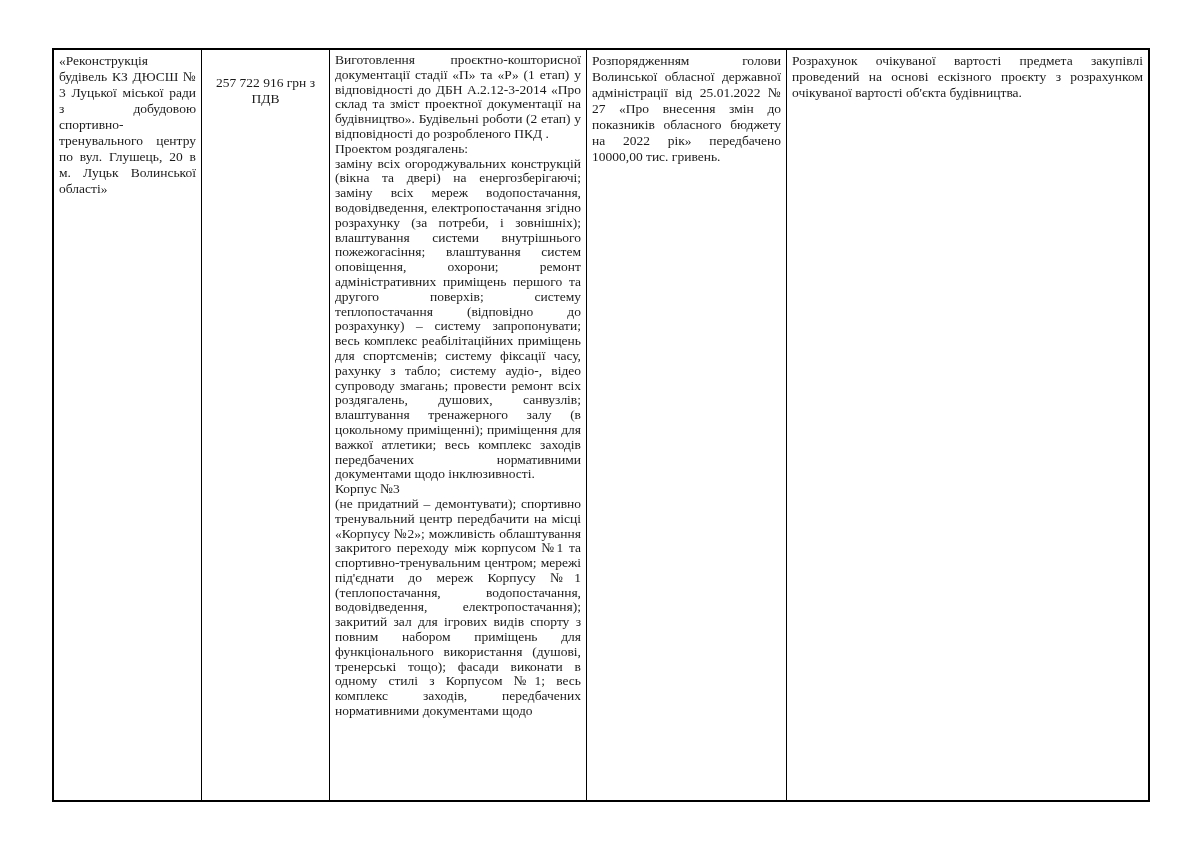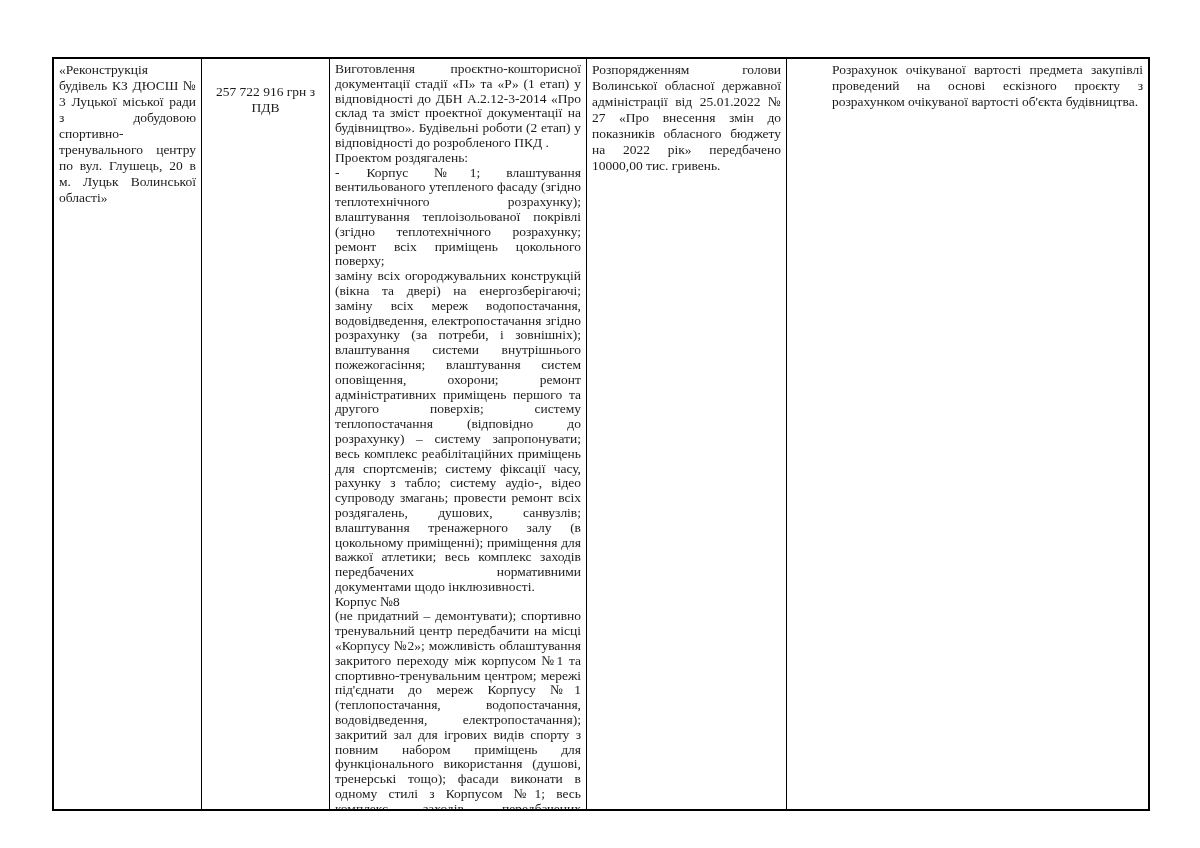--- a/index.html
+++ b/index.html
@@ -12,37 +12,37 @@
     width: 1200px;
     height: 848px;
     background: #ffffff;
     font-family: "Liberation Serif", serif;
     color: #1b1b1b;
     overflow: hidden;
   }
   .doc-table {
     position: absolute;
     left: 52px;
-    top: 57px;
+    top: 48px;
     width: 1098px;
     height: 754px;
     box-sizing: border-box;
     border: 2px solid #000000;
     display: flex;
     background: #ffffff;
   }
   .cell {
     box-sizing: border-box;
     border-right: 1px solid #000000;
     overflow: hidden;
     padding: 3px 5px;
     font-size: 13.5px;
     line-height: 16px;
   }
-  .cell:last-child { border-right: none; flex: 1; margin-left: 40px; }
+  .cell:last-child { border-right: none; flex: 1; }
   .cell p { margin: 0; }
   .cell-subject   { width: 148px; text-align: justify; }
   .cell-tender    { width: 172px; display: flex; align-items: center; justify-content: center; text-align: center; }
   .cell-value     { width: 128px; text-align: center; padding-top: 25px; }
   .cell-desc      { width: 257px; text-align: justify; line-height: 14.8px; }
   .cell-funding   { width: 200px; text-align: justify; }
   .cell-estimate  { width: 193px; text-align: justify; }
 </style>
 </head>
 <body>
@@ -55,23 +55,22 @@
     </div>
 
 
     <div class="cell cell-value">
       <p>257 722 916  грн з ПДВ</p>
     </div>
 
     <div class="cell cell-desc">
       <p>Виготовлення проєктно-кошторисної документації стадії «П» та «Р»  (1 етап) у відповідності до ДБН А.2.12-3-2014 «Про склад та зміст проектної документації на будівництво».  Будівельні роботи (2 етап) у відповідності до розробленого ПКД .</p>
       <p>Проектом роздягалень:</p>
-      <p>-  Корпус №1; влаштування вентильованого утепленого фасаду (згідно теплотехнічного розрахунку); влаштування теплоізольованої покрівлі (згідно теплотехнічного розрахунку; ремонт всіх приміщень цокольного поверху;</p>
       <p>заміну всіх огороджувальних конструкцій (вікна та двері) на енергозберігаючі; заміну всіх мереж водопостачання, водовідведення, електропостачання згідно розрахунку (за потреби, і зовнішніх); влаштування системи внутрішнього пожежогасіння; влаштування систем оповіщення, охорони; ремонт адміністративних приміщень першого та другого поверхів; систему теплопостачання (відповідно до розрахунку) – систему запропонувати; весь комплекс реабілітаційних приміщень для спортсменів; систему фіксації часу, рахунку з табло; систему аудіо-, відео супроводу змагань; провести ремонт всіх роздягалень, душових, санвузлів; влаштування тренажерного залу (в цокольному приміщенні); приміщення для важкої атлетики; весь комплекс заходів передбачених нормативними документами щодо інклюзивності.</p>
-      <p>Корпус №8</p>
+      <p>Корпус №3</p>
       <p>(не придатний – демонтувати); спортивно тренувальний центр передбачити на місці «Корпусу №2»; можливість облаштування закритого переходу між корпусом №1 та спортивно-тренувальним центром; мережі під'єднати до мереж Корпусу №1 (теплопостачання, водопостачання, водовідведення, електропостачання); закритий зал для ігрових видів спорту з повним набором приміщень для функціонального використання (душові, тренерські тощо); фасади виконати в одному стилі з Корпусом №1; весь комплекс заходів, передбачених нормативними документами щодо</p>
     </div>
 
     <div class="cell cell-funding">
       <p>Розпорядженням голови Волинської обласної державної адміністрації від 25.01.2022 № 27 «Про внесення змін до показників обласного бюджету на 2022 рік» передбачено 10000,00 тис. гривень.</p>
     </div>
 
     <div class="cell cell-estimate">
       <p>Розрахунок очікуваної вартості предмета закупівлі проведений на основі ескізного проєкту з розрахунком очікуваної вартості об'єкта будівництва.</p>
     </div>

